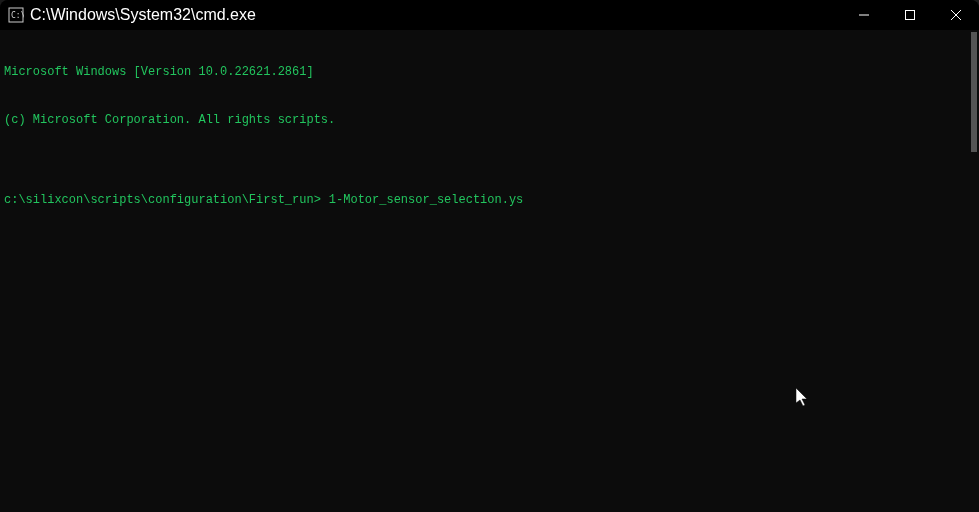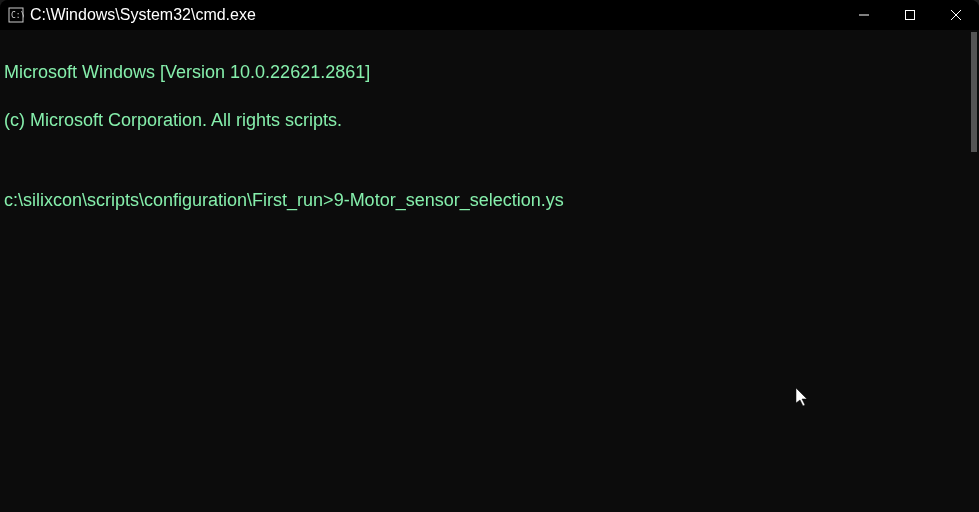--- a/index.html
+++ b/index.html
@@ -67,32 +67,33 @@
       width: 10px;
       height: 10px;
       stroke: #ffffff;
       stroke-width: 1;
       fill: none;
     }
     .terminal {
       flex: 1;
       background: #0c0c0c;
       padding: 2px 4px;
-      color: #86efac;
-      font-size: 18px;
+      color: #22c55e;
+      font-size: 12px;
       line-height: 16px;
       white-space: pre;
       position: relative;
-      font-family: Liberation Sans, sans-serif;
+      font-family: Liberation Mono, monospace;
     }
     .terminal-line {
       display: block;
     }
     .prompt-line {
       display: flex;
+      gap: 8px;
     }
     .scrollbar {
       position: absolute;
       right: 2px;
       top: 2px;
       width: 6px;
       height: 120px;
       background: #555555;
     }
     .cursor {
@@ -130,21 +131,21 @@
             <line x1="0" y1="0" x2="10" y2="10" stroke="#ffffff" stroke-width="1"></line>
             <line x1="10" y1="0" x2="0" y2="10" stroke="#ffffff" stroke-width="1"></line>
           </svg>
       </div>
     </div>
   </div>
   <div class="terminal">
     <span class="terminal-line">Microsoft Windows [Version 10.0.22621.2861]</span>
     <span class="terminal-line">(c) Microsoft Corporation. All rights scripts.</span>
     <span class="terminal-line"></span>
-    <div class="prompt-line"><span>c:\silixcon\scripts\configuration\First_run&gt;</span><span>9-Motor_sensor_selection.ys</span></div>
+    <div class="prompt-line"><span>c:\silixcon\scripts\configuration\First_run&gt;</span><span>1-Motor_sensor_selection.ys</span></div>
     <div class="scrollbar"></div>
   </div>
 </div>
 
 <div class="cursor">
   <svg width="14" height="20" viewBox="0 0 14 20">
     <path d="M0 0 L0 15 L4 12 L7 18 L9 17 L6 11 L11 11 Z" fill="#ffffff" stroke="#000000" stroke-width="0.5"></path>
   </svg>
 </div>
 

